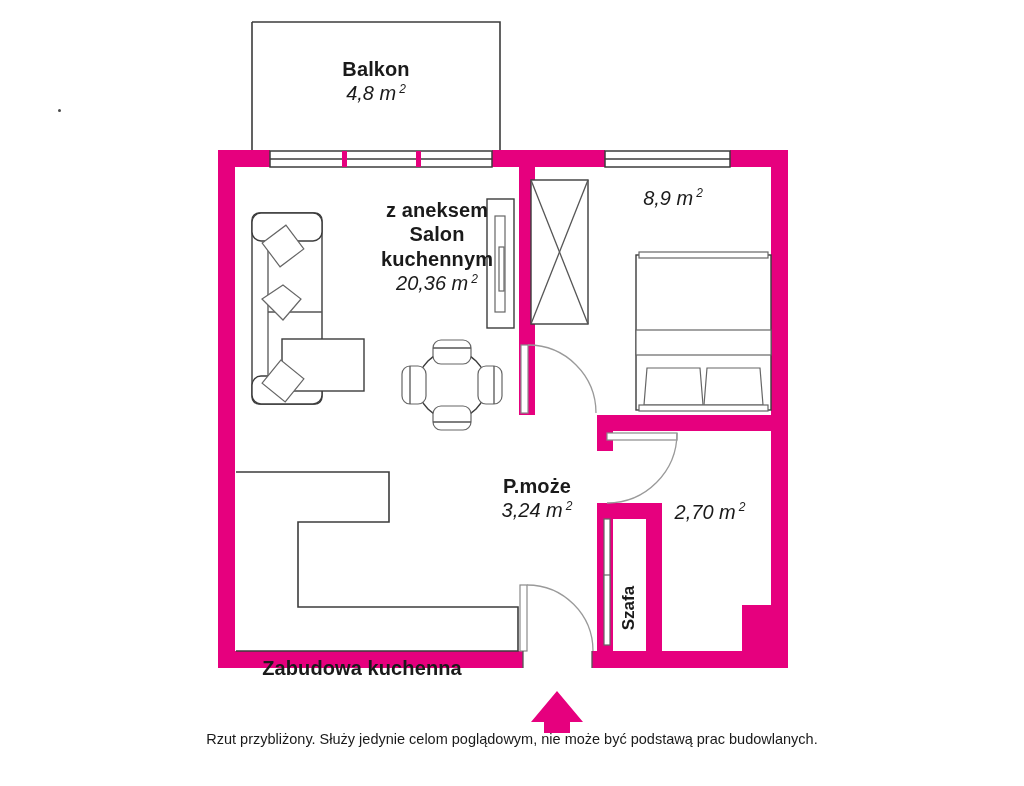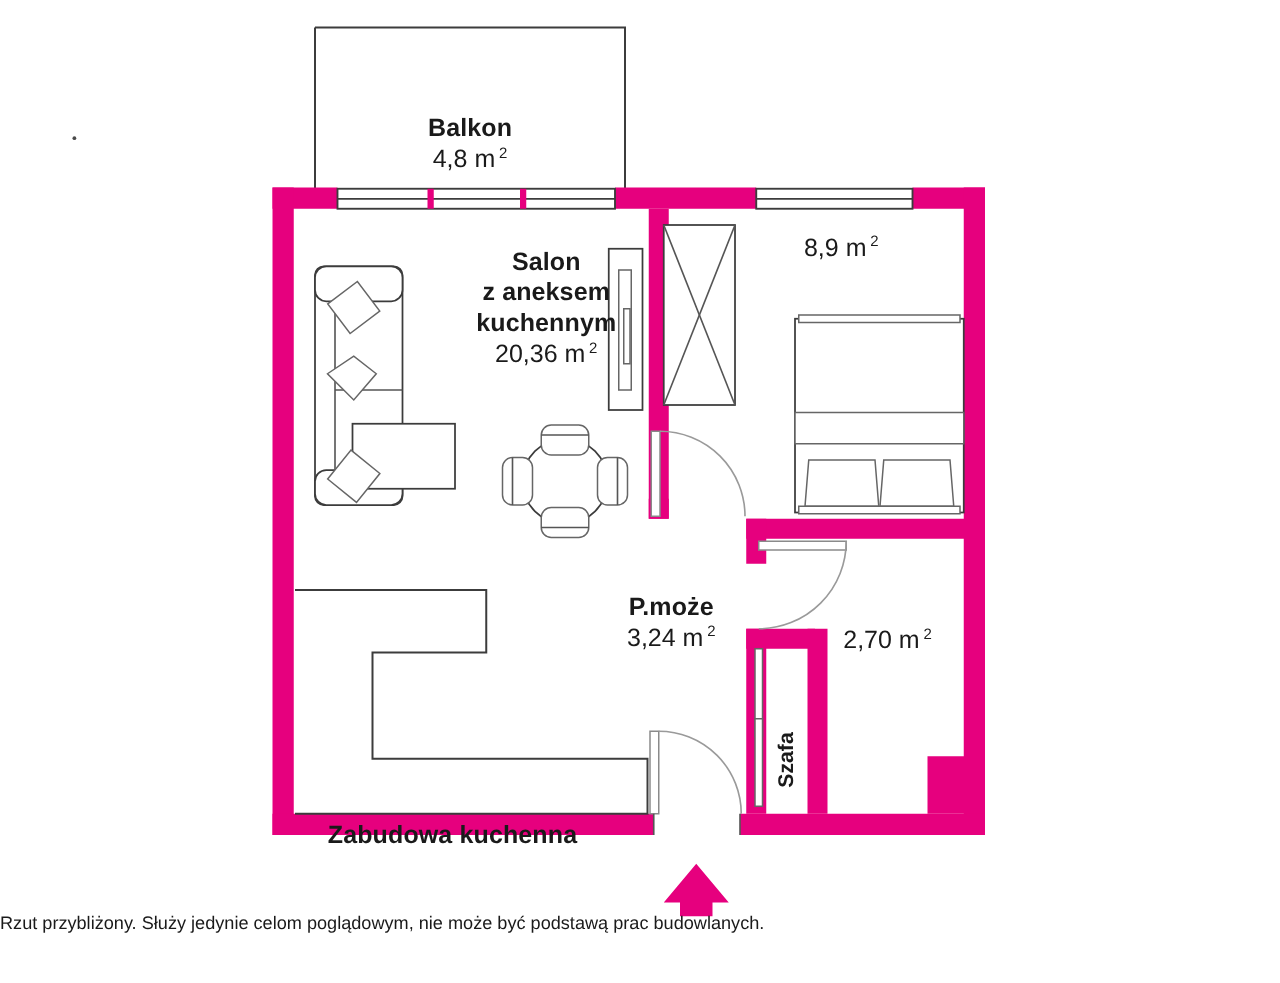--- a/index.html
+++ b/index.html
@@ -6,25 +6,25 @@
   body{
     width:1024px;height:786px;background:#ffffff;
     font-family:"Liberation Sans", sans-serif;
     overflow:hidden;position:relative;
   }
   #stage{position:absolute;left:0;top:0;width:1024px;height:786px;}
   svg.plan{position:absolute;left:0;top:0;width:1024px;height:786px;display:block;}
 
   .lbl{position:absolute;text-align:center;color:#1a1a1a;line-height:1.22;}
   .lbl .nm{font-weight:bold;font-size:20px;letter-spacing:.1px;white-space:nowrap;}
-  .lbl .ar{font-size:20px;white-space:nowrap;}
+  .lbl .ar{font-size:20px;white-space:nowrap;font-style:italic;}
   .lbl .ar .sup{font-size:12px;vertical-align:super;margin-left:3px;}
 
   .caption{
-    position:absolute;left:0;top:731px;width:1024px;text-align:left;
+    position:absolute;left:0;top:731px;width:1024px;text-align:center;
     font-size:14.5px;color:#1a1a1a;
   }
   .vertlabel{
     position:absolute;font-weight:bold;font-size:17px;color:#1a1a1a;
     transform-origin:center center;
   }
   .dot{position:absolute;width:3px;height:3px;background:#4a4a4a;border-radius:50%;}
 </style>
 </head>
 <body>
@@ -184,28 +184,28 @@
         <path class="furnL" d="M647,368 L700,368 L703,405 L644,405 Z"></path>
       </g>
       <g>
         <path class="furnL" d="M707,368 L760,368 L763,405 L704,405 Z"></path>
       </g>
       <rect class="furnL" x="639" y="405" width="129" height="6"></rect>
     </g>
 
   </svg>
 
-  <div class="lbl" style="left:276px;top:57px;width:200px;margin-top:34px;">
+  <div class="lbl" style="left:276px;top:57px;width:200px;">
     <div class="nm">Balkon</div>
     <div class="ar"><span>4,8 m</span><span class="sup">2</span></div>
   </div>
 
   <div class="lbl" style="left:322px;top:198px;width:230px;">
+    <div class="nm">z aneksem</div>
     <div class="nm">Salon</div>
-    <div class="nm">z aneksem</div>
     <div class="nm">kuchennym</div>
     <div class="ar"><span>20,36 m</span><span class="sup">2</span></div>
   </div>
 
   <div class="lbl" style="left:573px;top:186px;width:200px;">
     <div class="ar"><span>8,9 m</span><span class="sup">2</span></div>
   </div>
 
   <div class="lbl" style="left:437px;top:474px;width:200px;">
     <div class="nm">P.może</div>

